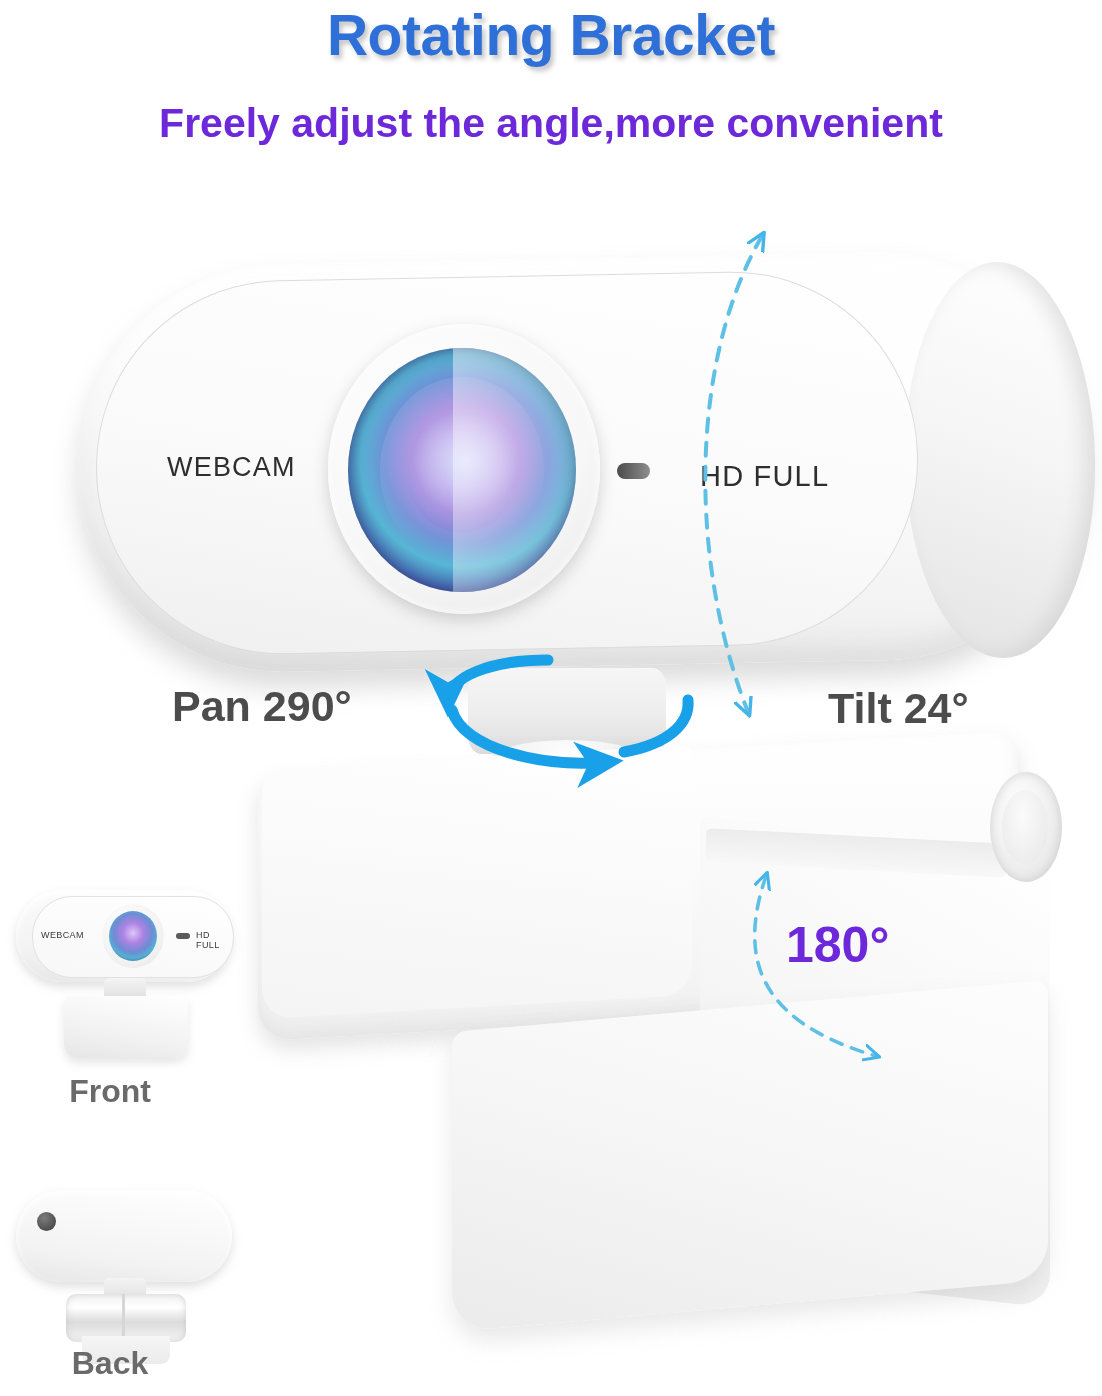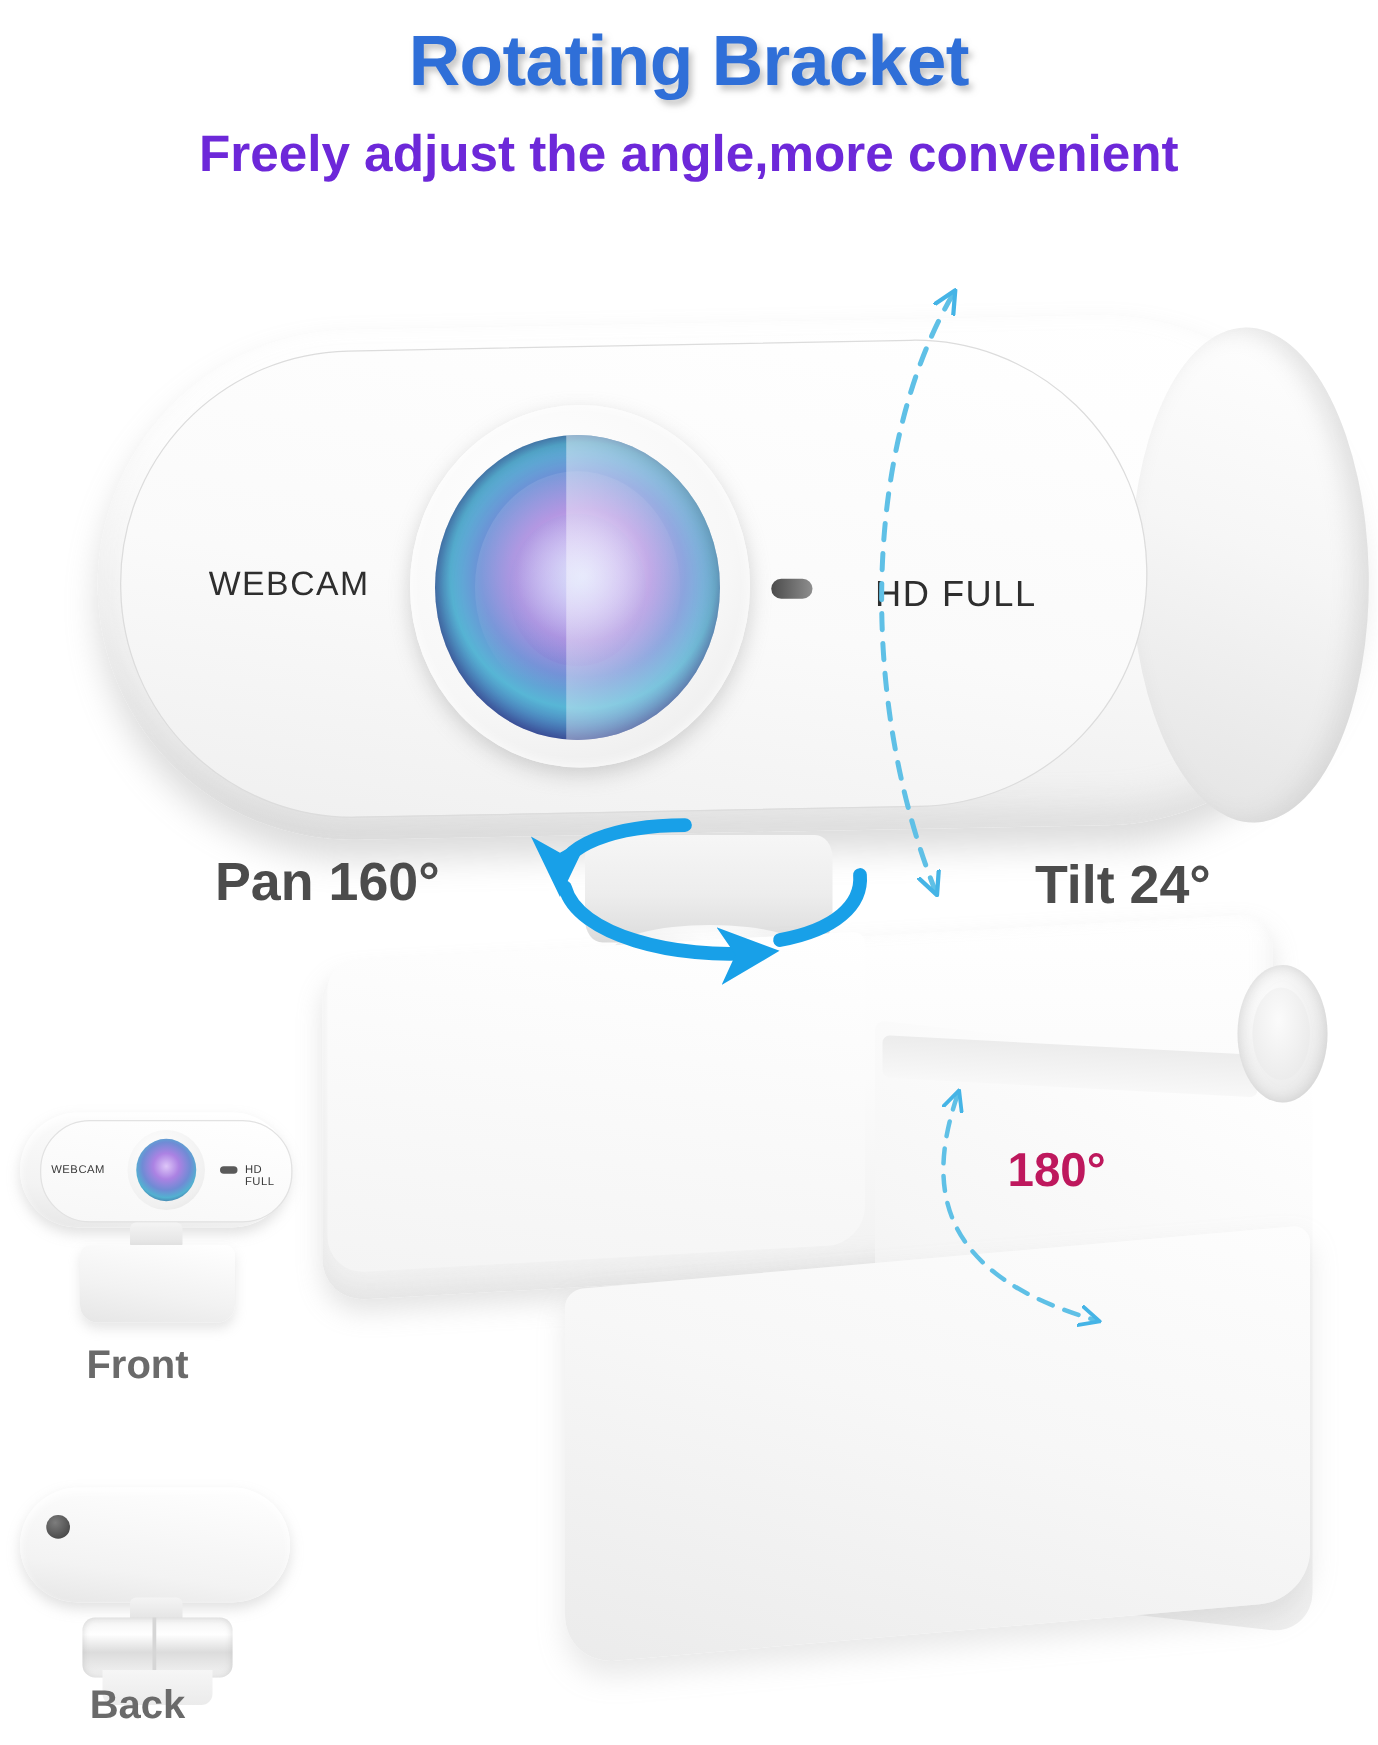--- a/index.html
+++ b/index.html
@@ -1,34 +1,34 @@
 <!DOCTYPE html>
 <html><head>
 <meta charset="utf-8">
 <style>
   html,body{margin:0;padding:0;background:#fff;}
   body{width:1102px;height:1396px;position:relative;overflow:hidden;
        font-family:"Liberation Sans",sans-serif;}
 
   
   #title{
-    position:absolute;top:16px;left:0;width:1102px;text-align:center;
+    position:absolute;top:2px;left:0;width:1102px;text-align:center;
     font-size:57px;font-weight:bold;color:#2f6fd8;letter-spacing:-.5px;
     text-shadow:3px 4px 5px rgba(150,150,150,.55);
   }
   #subtitle{
     position:absolute;top:97px;left:151px;width:800px;text-align:center;
     font-size:41px;font-weight:bold;color:#6d28d9;line-height:1.30;
   }
 
   
   .anno{position:absolute;font-weight:bold;color:#4c4c4c;white-space:nowrap;}
   #lbl-pan {left:172px;top:682px;font-size:43px;}
   #lbl-tilt{left:828px;top:684px;font-size:43px;}
-  #lbl-180 {left:806px;top:916px;font-size:38px;color:#be185d;}
+  #lbl-180 {left:786px;top:916px;font-size:50px;color:#6d28d9;}
 
   .viewlabel{position:absolute;font-size:32px;font-weight:bold;color:#6a6a6a;
              width:230px;text-align:center;}
   #lbl-front{left:-5px;top:1073px;}
   #lbl-back {left:-5px;top:1345px;}
 
   
   #cam-wrap{position:absolute;left:0;top:0;width:1102px;height:1396px;}
 
   
@@ -227,21 +227,21 @@
 
   <path d="M762,236 C690,360 688,560 748,712" fill="none" stroke="#5fc0e6" stroke-width="4" stroke-dasharray="13 11" stroke-linecap="round" marker-start="url(#ahd)" marker-end="url(#ahd)"></path>
 
   <path d="M448,702 C448,676 492,660 548,660" fill="none" stroke="#18a0e8" stroke-width="11" stroke-linecap="round" marker-start="url(#ahs)"></path>
   <path d="M452,710 C462,748 540,768 608,762" fill="none" stroke="#18a0e8" stroke-width="11" stroke-linecap="round" marker-end="url(#ahs)"></path>
   <path d="M624,752 C668,744 690,724 688,700" fill="none" stroke="#18a0e8" stroke-width="11" stroke-linecap="round"></path>
 
   <path d="M766,876 C740,952 752,1020 876,1056" fill="none" stroke="#5fc0e6" stroke-width="3.6" stroke-dasharray="12 10" stroke-linecap="round" marker-start="url(#ahd)" marker-end="url(#ahd)"></path>
 </svg>
 
-<div class="anno" id="lbl-pan">Pan 160°</div>
+<div class="anno" id="lbl-pan">Pan 290°</div>
 <div class="anno" id="lbl-tilt">Tilt 24°</div>
 <div class="anno" id="lbl-180">180°</div>
 
 <div class="thumb" id="thumb-front">
   <div class="tb-body">
     <div class="tb-face"></div>
     <div class="tb-lens"></div>
     <div class="tb-glass"></div>
     <div class="tb-mic"></div>
     <div class="tb-txt tb-txt-l">WEBCAM</div>

